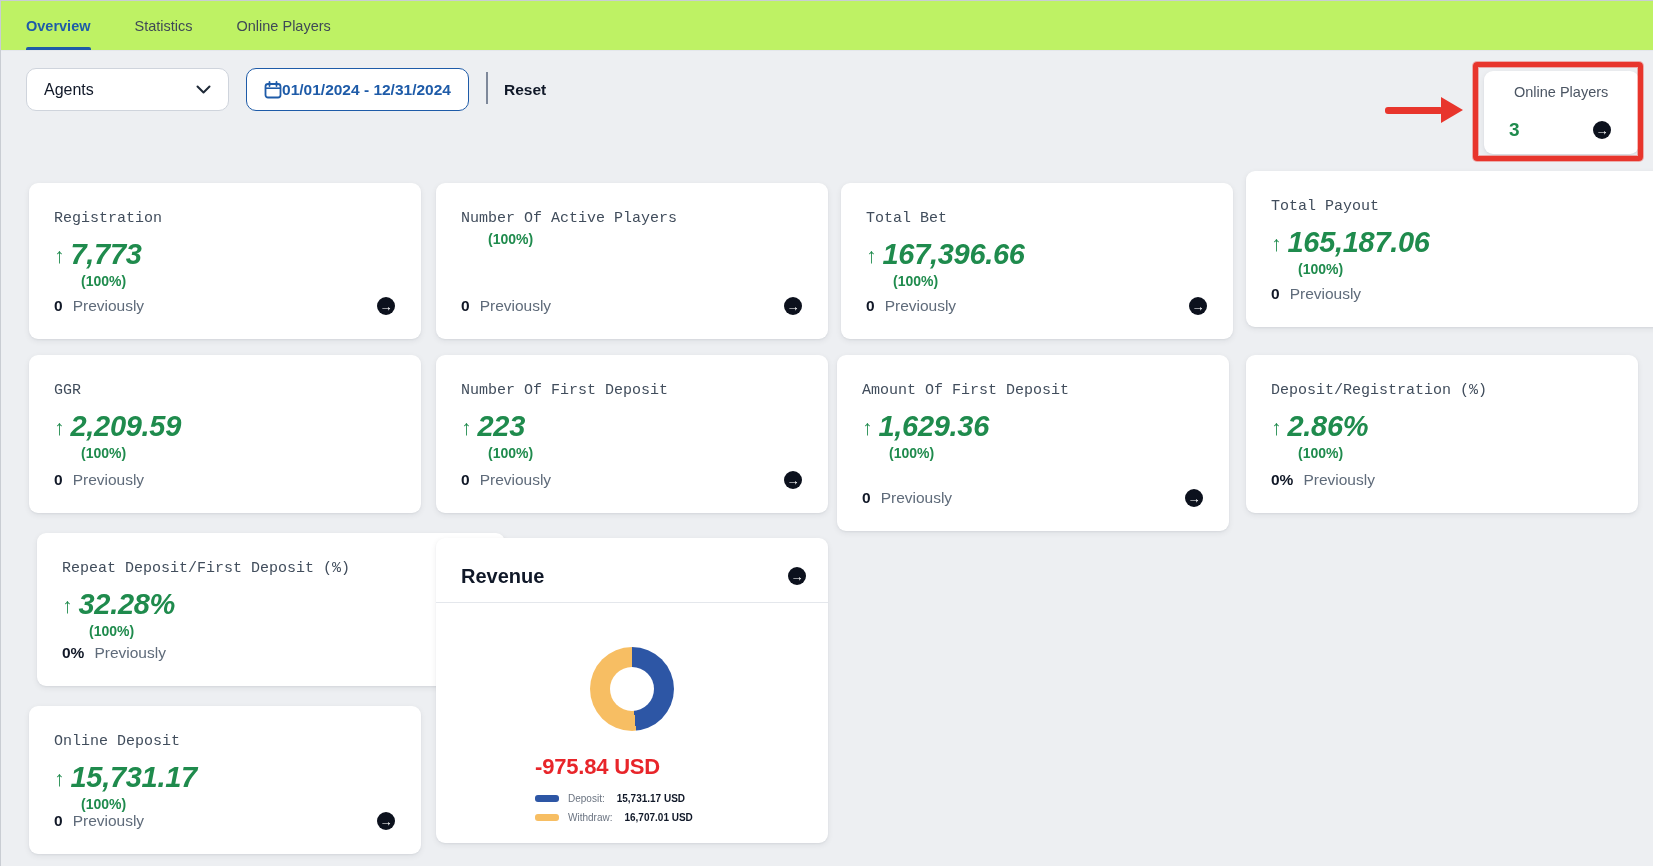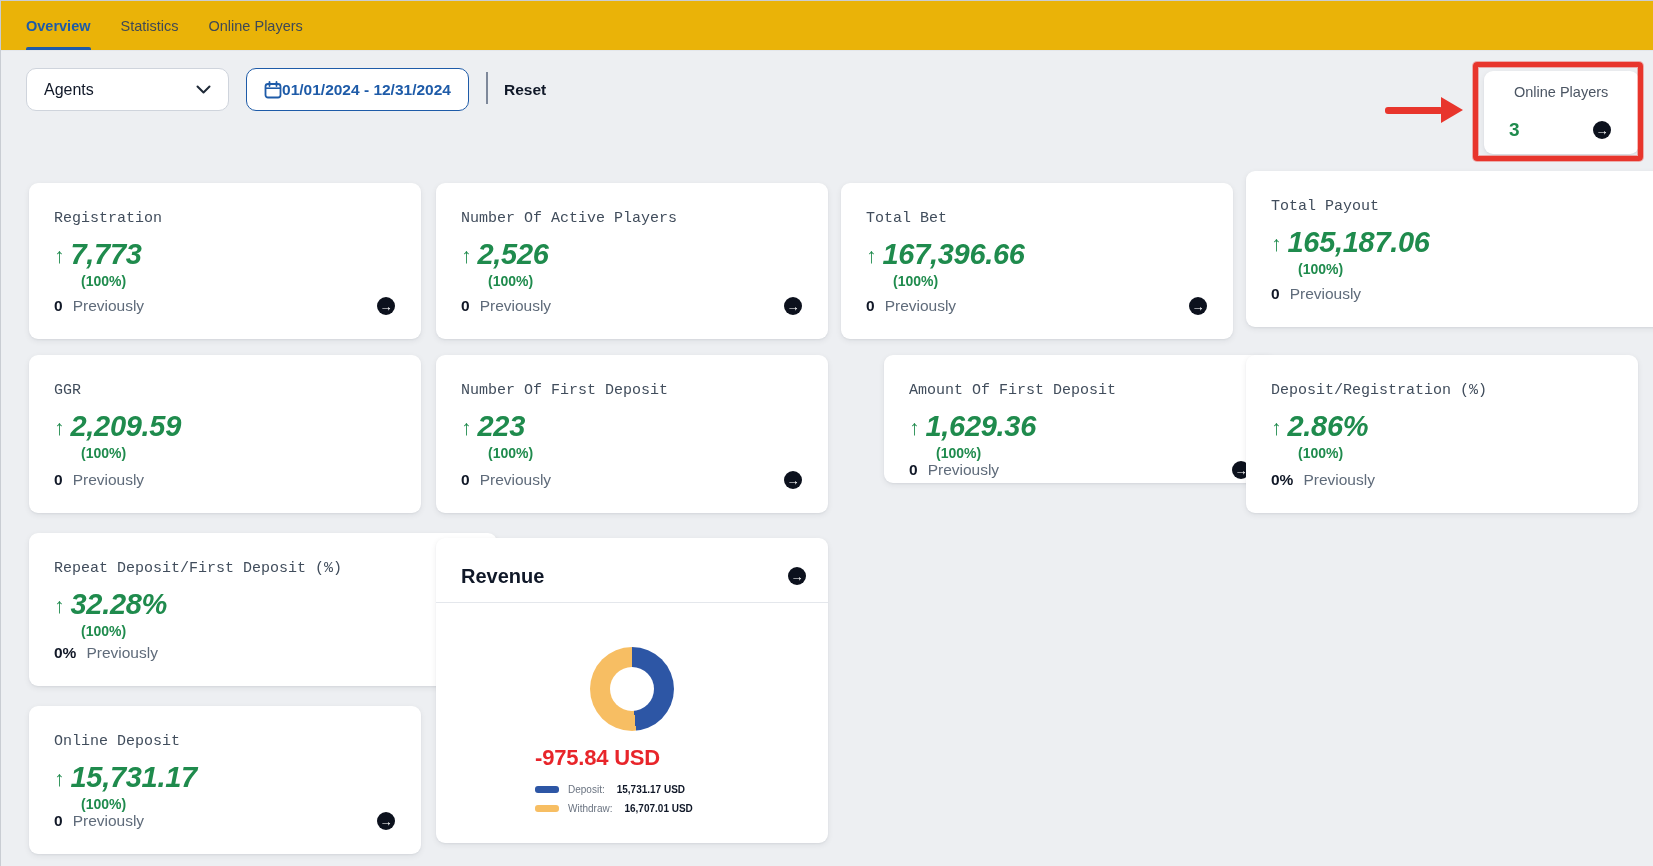--- a/index.html
+++ b/index.html
@@ -6,22 +6,22 @@
   html,body { background:#d9dce1; }
   body { font-family:"Liberation Sans","DejaVu Sans",sans-serif; -webkit-font-smoothing:antialiased; }
 
   .canvas {
     position:relative; width:1653px; height:866px; overflow:hidden;
     background:#edeff2; border-top:1px solid #c9cdd3; border-left:1px solid #c9cdd3;
   }
 
   
   .tabbar {
-    position:absolute; left:0; top:0; right:0; height:50px; background:#eab308;
-    border-bottom:1px solid #e4e7ec; display:flex; gap:30px; padding-left:25px;
+    position:absolute; left:0; top:0; right:0; height:50px; background:#bef264;
+    border-bottom:1px solid #e4e7ec; display:flex; gap:44px; padding-left:25px;
   }
   .tab { position:relative; display:flex; align-items:center; height:100%;
     font-size:14.5px; color:#3f4956; font-weight:500; cursor:pointer; }
   .tab.active { color:#1e5ba8; font-weight:700; }
   .tab.active::after { content:""; position:absolute; left:0; right:0; bottom:0;
     height:3px; background:#1e5ba8; border-radius:2px 2px 0 0; }
 
   
   .agents-select {
     position:absolute; left:25px; top:67px; width:203px; height:43px;
@@ -88,21 +88,21 @@
   .revenue { left:435px; top:537px; width:392px; height:305px; display:flex; flex-direction:column; }
   .rev-header { height:65px; flex:0 0 auto; display:flex; align-items:center;
     padding:12px 22px 0 25px; border-bottom:1px solid #e4e7ec; }
   .rev-title { font-size:20px; font-weight:700; color:#101828; }
   .rev-header .go-icon { margin-left:auto; }
   .rev-body { flex:1; padding-top:44px; display:flex; flex-direction:column; }
   .donut { width:84px; height:84px; border-radius:50%; margin:0 auto; position:relative;
     background:conic-gradient(#2d56a5 0deg 174.6deg,#f7be63 174.6deg 360deg); }
   .donut-hole { position:absolute; left:50%; top:50%; width:44px; height:44px;
     margin:-22px 0 0 -22px; border-radius:50%; background:#fff; }
-  .rev-block { align-self:flex-start; margin-left:99px; margin-top:14px; }
+  .rev-block { align-self:flex-start; margin-left:99px; margin-top:23px; }
   .rev-total { font-size:22px; font-weight:700; color:#e8252a; letter-spacing:-.2px; }
   .legend { margin-top:13px; }
   .legend-row { display:flex; align-items:center; gap:9px; margin-top:8px; font-size:10px; }
   .dash { width:24px; height:7px; border-radius:3px; background:#ccc; flex:0 0 auto; }
   .lg-label { color:#6a7380; }
   .lg-value { color:#101828; font-weight:600; margin-left:3px; white-space:nowrap; }
 
   .icon-svg { display:block; }
 </style>
 </head>
@@ -169,24 +169,20 @@
     <div class="m-pct">(100%)</div>
     <div class="m-prev-row">
         <span class="m-prev-val">0</span>
         <span class="m-prev-label">Previously</span>
         <span class="go-icon"></span>
       </div>
   </div>
 
   <div class="card metric" style="left:435px;top:182px;width:392px;height:156px">
     <div class="m-label">Number Of Active Players</div>
-    <div class="m-value-row">
-        <span class="up-arrow"></span>
-        <span class="m-value">2,526</span>
-      </div>
     <div class="m-pct">(100%)</div>
     <div class="m-prev-row">
         <span class="m-prev-val">0</span>
         <span class="m-prev-label">Previously</span>
         <span class="go-icon"></span>
       </div>
   </div>
 
   <div class="card metric" style="left:840px;top:182px;width:392px;height:156px">
     <div class="m-label">Total Bet</div>
@@ -236,21 +232,21 @@
         <span class="m-value">223</span>
       </div>
     <div class="m-pct">(100%)</div>
     <div class="m-prev-row">
         <span class="m-prev-val">0</span>
         <span class="m-prev-label">Previously</span>
         <span class="go-icon"></span>
       </div>
   </div>
 
-  <div class="card metric" style="left:883px;top:354px;width:392px;height:128px">
+  <div class="card metric" style="left:836px;top:354px;width:392px;height:176px">
     <div class="m-label">Amount Of First Deposit</div>
     <div class="m-value-row">
         <span class="up-arrow"></span>
         <span class="m-value">1,629.36</span>
       </div>
     <div class="m-pct">(100%)</div>
     <div class="m-prev-row">
         <span class="m-prev-val">0</span>
         <span class="m-prev-label">Previously</span>
         <span class="go-icon"></span>
@@ -263,21 +259,21 @@
         <span class="up-arrow"></span>
         <span class="m-value">2.86%</span>
       </div>
     <div class="m-pct">(100%)</div>
     <div class="m-prev-row">
         <span class="m-prev-val">0%</span>
         <span class="m-prev-label">Previously</span>
       </div>
   </div>
 
-  <div class="card metric" style="left:28px;top:532px;width:468px;height:153px">
+  <div class="card metric" style="left:36px;top:532px;width:468px;height:153px">
     <div class="m-label">Repeat Deposit/First Deposit (%)</div>
     <div class="m-value-row">
         <span class="up-arrow"></span>
         <span class="m-value">32.28%</span>
       </div>
     <div class="m-pct">(100%)</div>
     <div class="m-prev-row">
         <span class="m-prev-val">0%</span>
         <span class="m-prev-label">Previously</span>
       </div>

